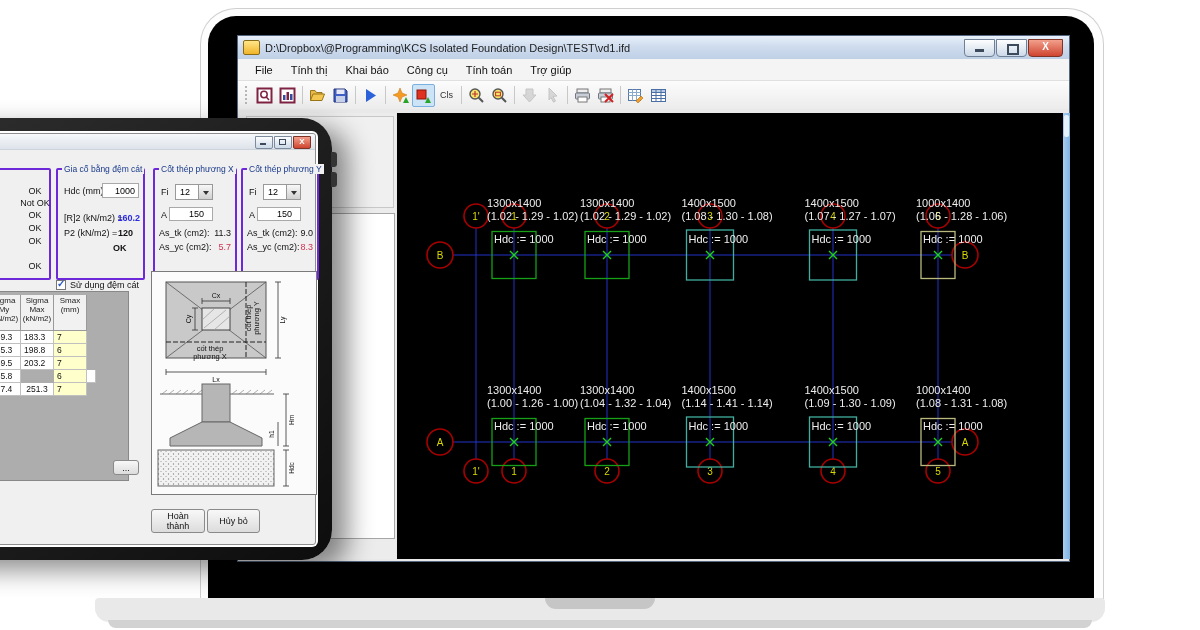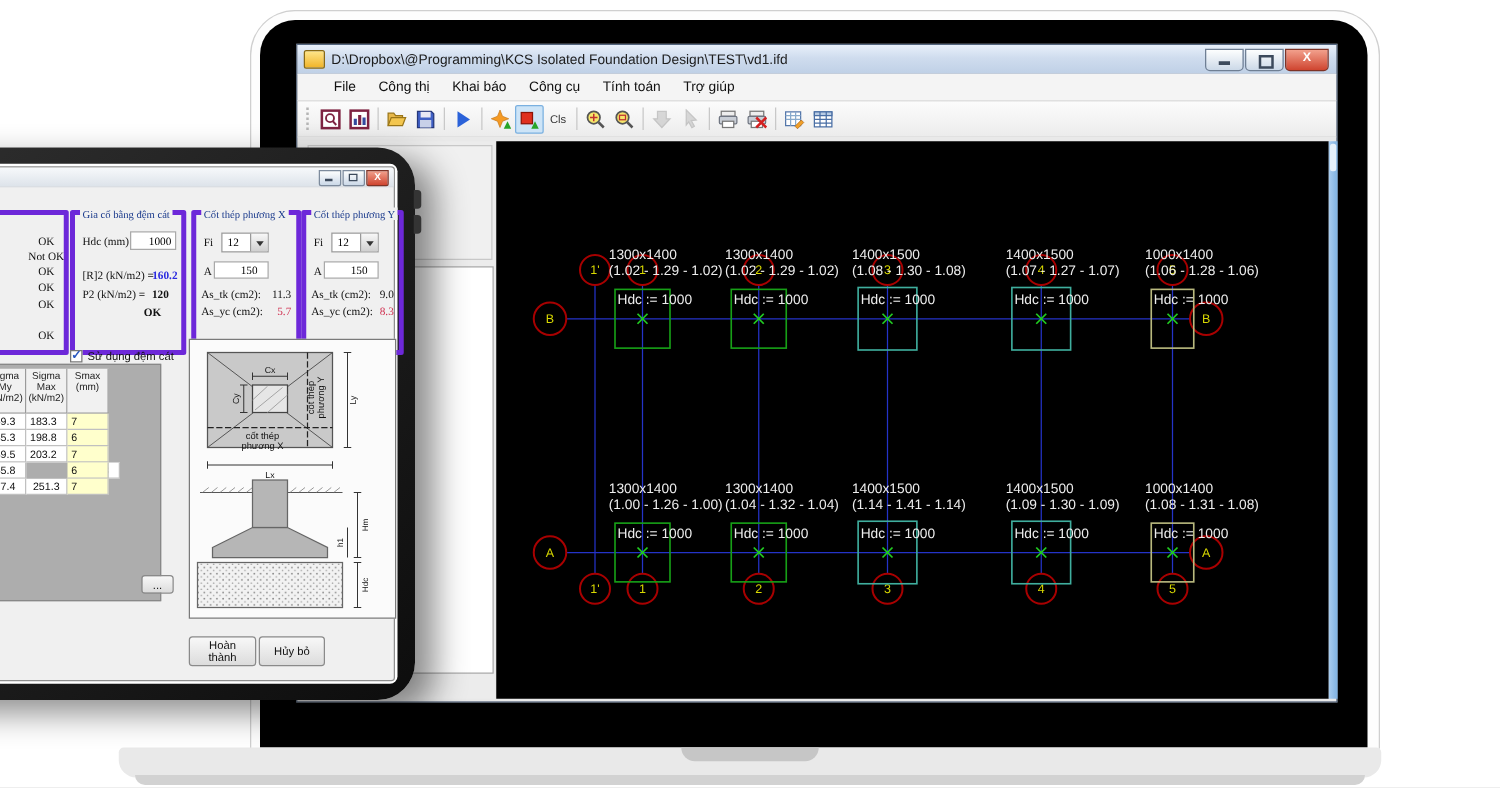--- a/index.html
+++ b/index.html
@@ -17,21 +17,21 @@
   .app{left:237px;top:35px;width:833px;height:527px;background:#a3a3a3;border:1px solid #54667f;box-sizing:border-box;}
   .titlebar{left:0;top:0;right:0;height:23px;background:linear-gradient(#e8f0fa,#cfdcee 45%,#bfd0e6);border-bottom:1px solid #a3b5cc;display:flex;align-items:center;}
   .app-icon{width:15px;height:13px;margin:0 5px 0 5px;background:linear-gradient(#ffe58a,#f0b429);border:1px solid #8a6a14;border-radius:2px;}
   .title-text{font-size:11px;color:#1c1c1c;white-space:nowrap;}
   .capbtns{position:absolute;right:6px;top:3px;display:flex;gap:1px;}
   .cap{width:29px;height:16px;border:1px solid #6f7f94;border-radius:0 0 4px 4px;background:linear-gradient(#fdfefe,#ccd9e8);position:relative;}
   .cap.close{width:33px;background:linear-gradient(#f2a08c,#cf４с);background:linear-gradient(#f2a08c,#cf4530);border-color:#7e3326;}
   .cap .bar{position:absolute;left:10px;top:9px;width:9px;height:3px;background:#3c4a5c;}
   .cap .box{position:absolute;left:10px;top:4px;width:8px;height:7px;border:2px solid #3c4a5c;}
   .cap .x{position:absolute;left:0;top:1px;width:100%;text-align:center;font-size:10px;font-weight:bold;color:#fff;}
-  .menubar{left:0;top:23px;right:0;height:21px;background:#f4f4f4;border-bottom:1px solid #e0e0e0;display:flex;align-items:center;padding-left:20px;}
+  .menubar{left:0;top:23px;right:0;height:21px;background:#f4f4f4;border-bottom:1px solid #e0e0e0;display:flex;align-items:center;padding-left:8px;}
   .menu-item{font-size:11px;color:#111;padding:2px 9px;}
   .toolbar{left:0;top:45px;right:0;height:28px;background:linear-gradient(#fcfcfc,#ececec);border-bottom:1px solid #cfcfcf;display:flex;align-items:center;padding-left:4px;}
   .grip{width:3px;height:18px;border-left:2px dotted #b5b5b5;margin:0 3px;}
   .tbtn{width:21px;height:21px;display:flex;align-items:center;justify-content:center;border:1px solid transparent;border-radius:2px;}
   .tbtn.selected{background:#cde4f7;border-color:#7ab0e0;}
   .tbtn.disabled{opacity:.55;filter:grayscale(1);}
   .tbtn .cls{font-size:9px;color:#333;}
   .tsep{width:1px;height:18px;background:#c8c8c8;margin:0 3px;}
   .client{left:0;top:73px;right:0;bottom:0;background:#e9e9e9;}
   .left-panel{left:2px;top:4px;width:156px;height:446px;background:#ececec;}
@@ -46,21 +46,21 @@
   .t-btn{position:absolute;right:-5px;width:6px;height:15px;background:#343434;border-radius:0 3px 3px 0;}
   .t-screen{position:absolute;left:26px;top:13px;width:362px;height:416px;background:#fff;border-radius:6px;}
   .dialog{position:absolute;left:2px;top:2px;width:358px;height:412px;background:#f0f0f0;border:1px solid #8e8e8e;border-radius:3px;box-sizing:border-box;}
   .d-title{position:absolute;left:0;top:0;right:0;height:15px;background:linear-gradient(#f7f9fb,#dde3ea);border-bottom:1px solid #cdd3da;border-radius:3px 3px 0 0;}
   .d-caps{position:absolute;right:4px;top:2px;display:flex;gap:1px;}
   .dcap{width:16px;height:11px;border:1px solid #7d8b9d;border-radius:0 0 2px 2px;background:linear-gradient(#fdfefe,#ccd9e8);position:relative;}
   .dcap.close{background:linear-gradient(#f2a08c,#cf4530);border-color:#7e3326;}
   .dcap .bar{position:absolute;left:4px;top:6px;width:6px;height:2px;background:#3c4a5c;}
   .dcap .box{position:absolute;left:4px;top:2px;width:5px;height:4px;border:1.5px solid #3c4a5c;}
   .dcap .x{position:absolute;left:0;top:0;width:100%;text-align:center;font-size:8px;font-weight:bold;color:#fff;}
-  .grp{position:absolute;border:4px solid #6d28d9;border-radius:2px;font-family:Liberation Serif, serif;}
+  .grp{position:absolute;border:2px solid #6d28d9;border-radius:2px;}
   .grp-t{position:absolute;top:-6px;left:4px;background:#f0f0f0;padding:0 2px;font-size:8.5px;color:#1a3a8c;white-space:nowrap;}
   .lbl{position:absolute;font-size:9px;color:#111;white-space:nowrap;}
   .val-b{font-weight:bold;}
   .val-blue{color:#2a2ae0;font-weight:bold;}
   .val-red{color:#d03050;}
   .win-input{position:absolute;background:#fff;border:1px solid #a9a9a9;font-size:9px;text-align:right;padding:1px 3px;box-sizing:border-box;font-family:inherit;}
   .combo{position:absolute;background:#fff;border:1px solid #999;box-sizing:border-box;}
   .combo .cval{position:absolute;left:4px;top:2px;font-size:9px;}
   .combo .cbtn{position:absolute;right:0;top:0;bottom:0;width:13px;background:linear-gradient(#f8f8f8,#d0d0d0);border-left:1px solid #999;}
   .combo .arr{position:absolute;right:3px;top:6px;width:0;height:0;border-left:3.5px solid transparent;border-right:3.5px solid transparent;border-top:4px solid #333;}
@@ -96,21 +96,21 @@
         <div class="cap">
             <span class="box"></span>
           </div>
         <div class="cap close">
             <span class="x">X</span>
           </div>
       </div>
     </div>
     <div class="abs menubar" id="menubar">
         <span class="menu-item">File</span>
-        <span class="menu-item">Công thị</span>
+        <span class="menu-item">Tính thị</span>
         <span class="menu-item">Khai báo</span>
         <span class="menu-item">Công cụ</span>
         <span class="menu-item">Tính toán</span>
         <span class="menu-item">Trợ giúp</span>
       </div>
     <div class="abs toolbar" id="toolbar">
         <div class="grip"></div>
         <div class="tbtn">
           <svg width="17" height="17" viewBox="0 0 17 17">
             <rect x="1.5" y="1.5" width="14" height="14" fill="#fff" stroke="#7e2342" stroke-width="2"></rect>

